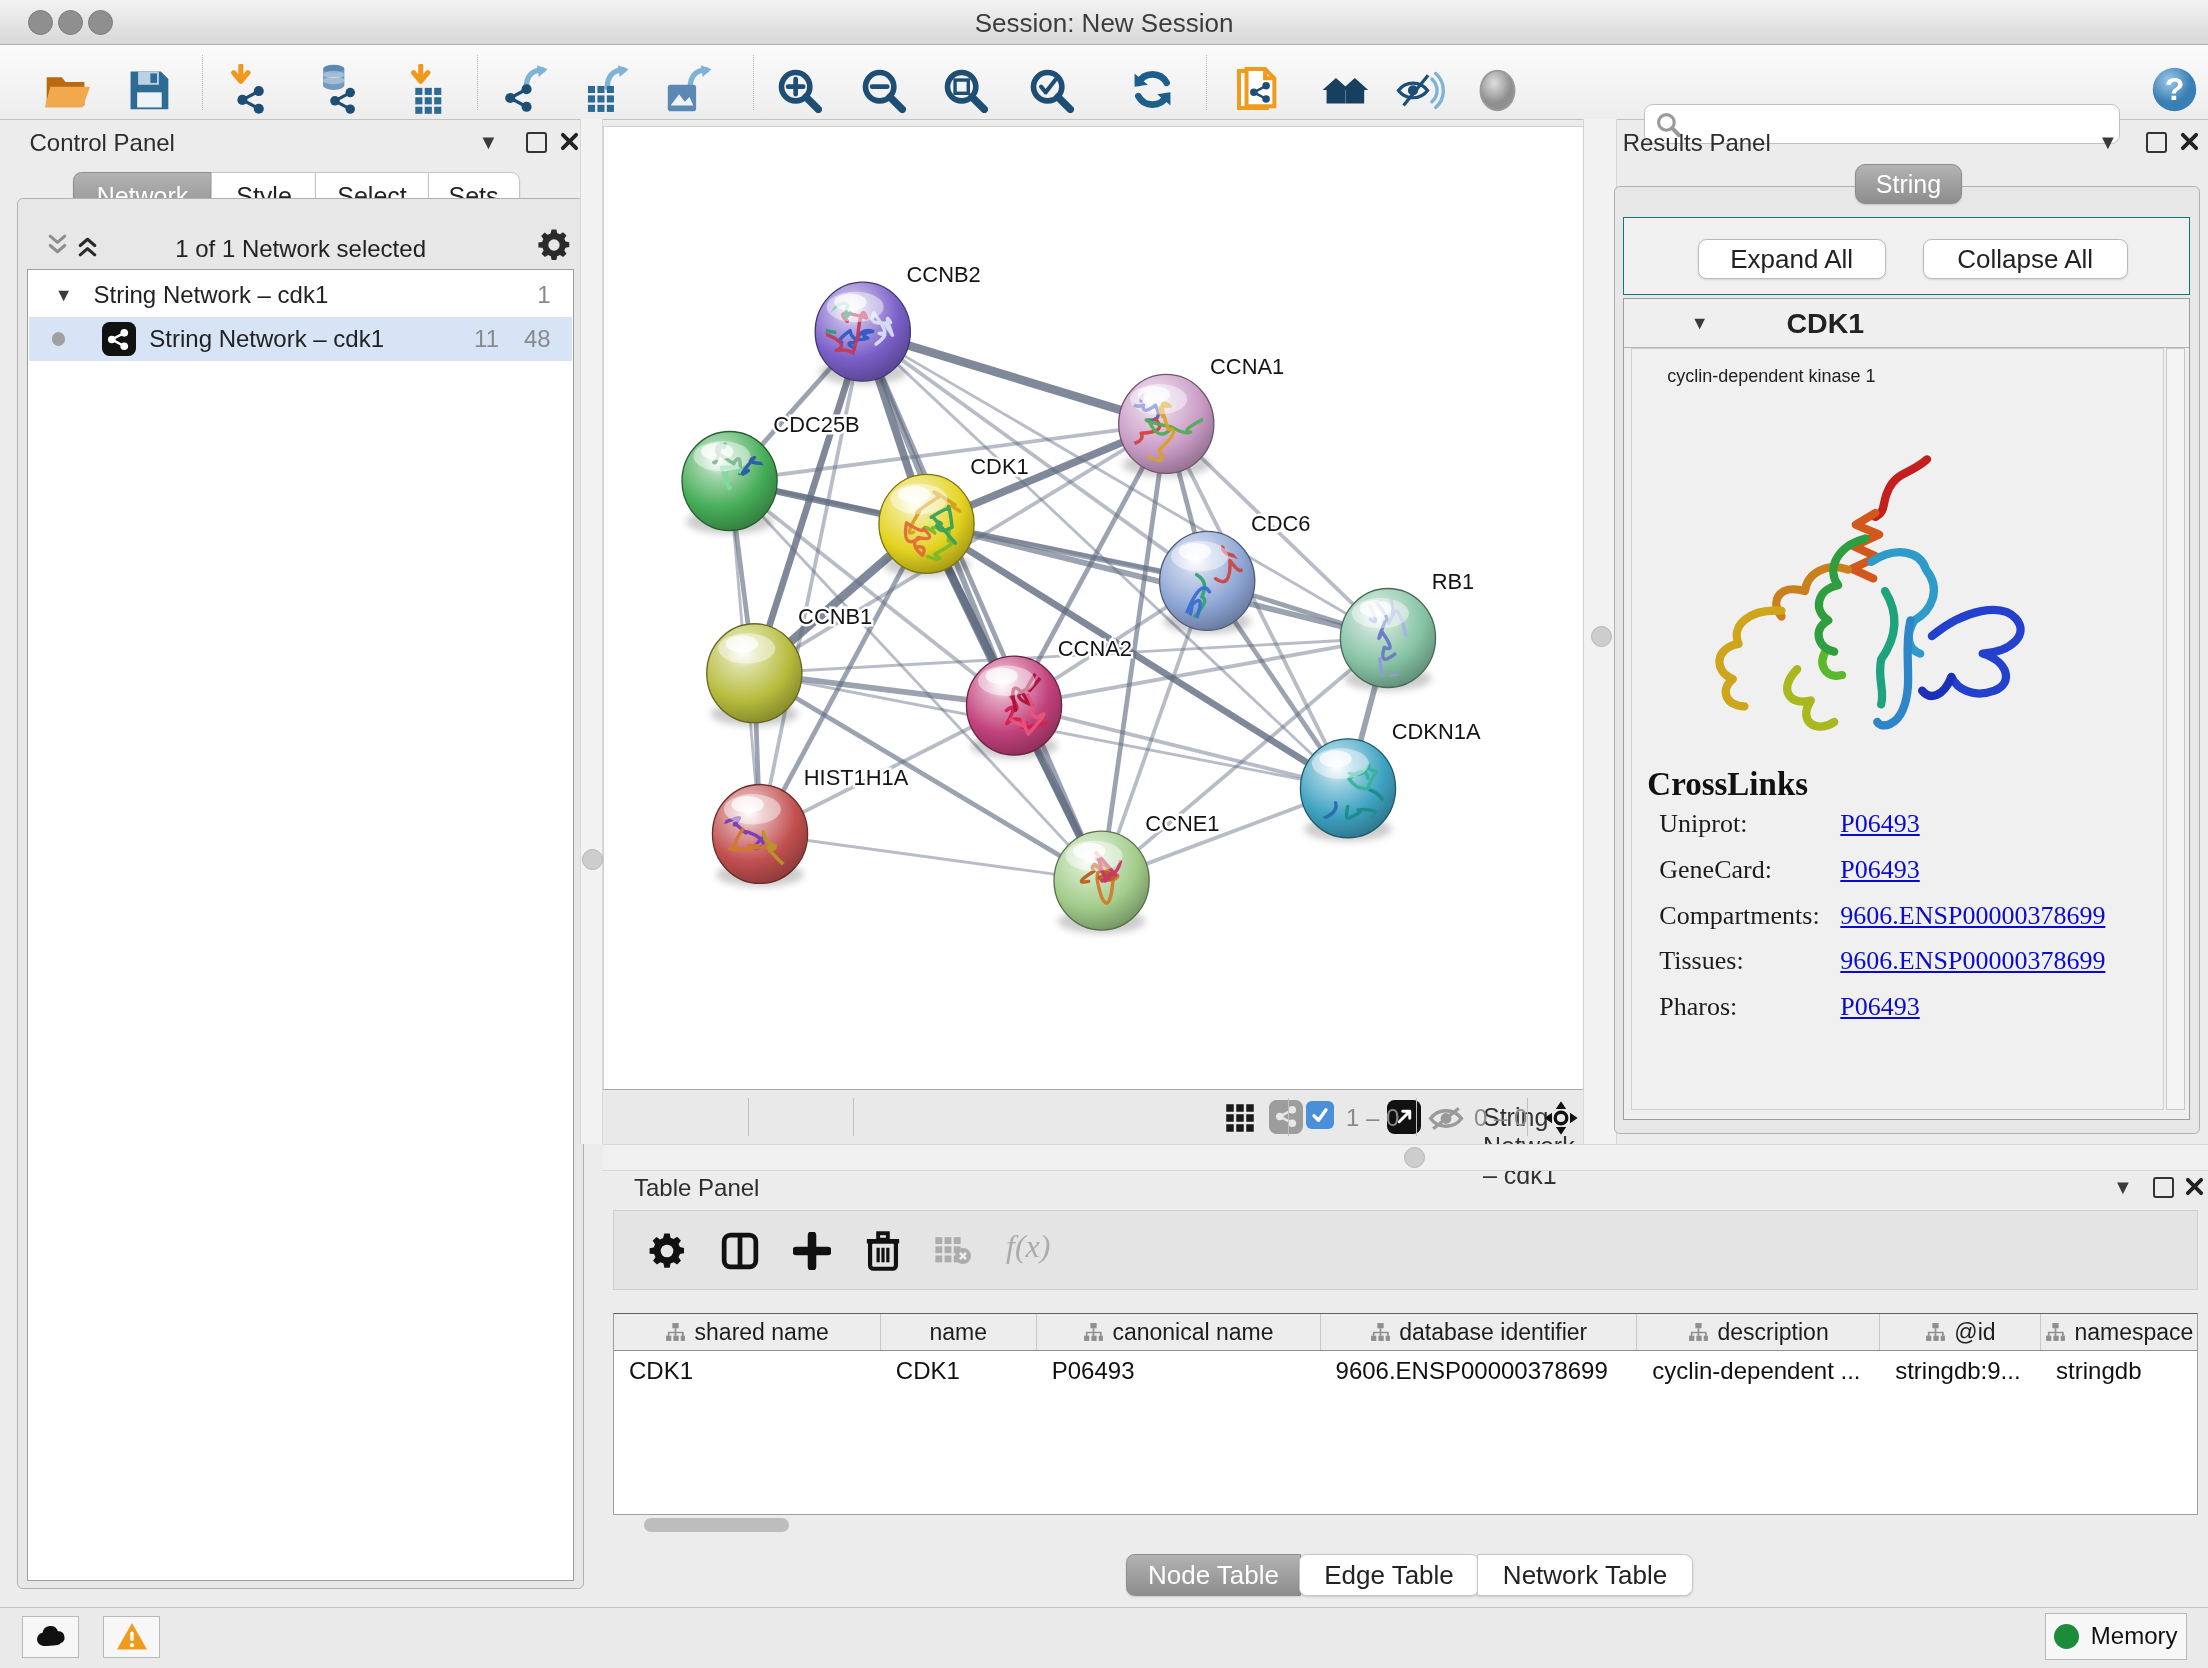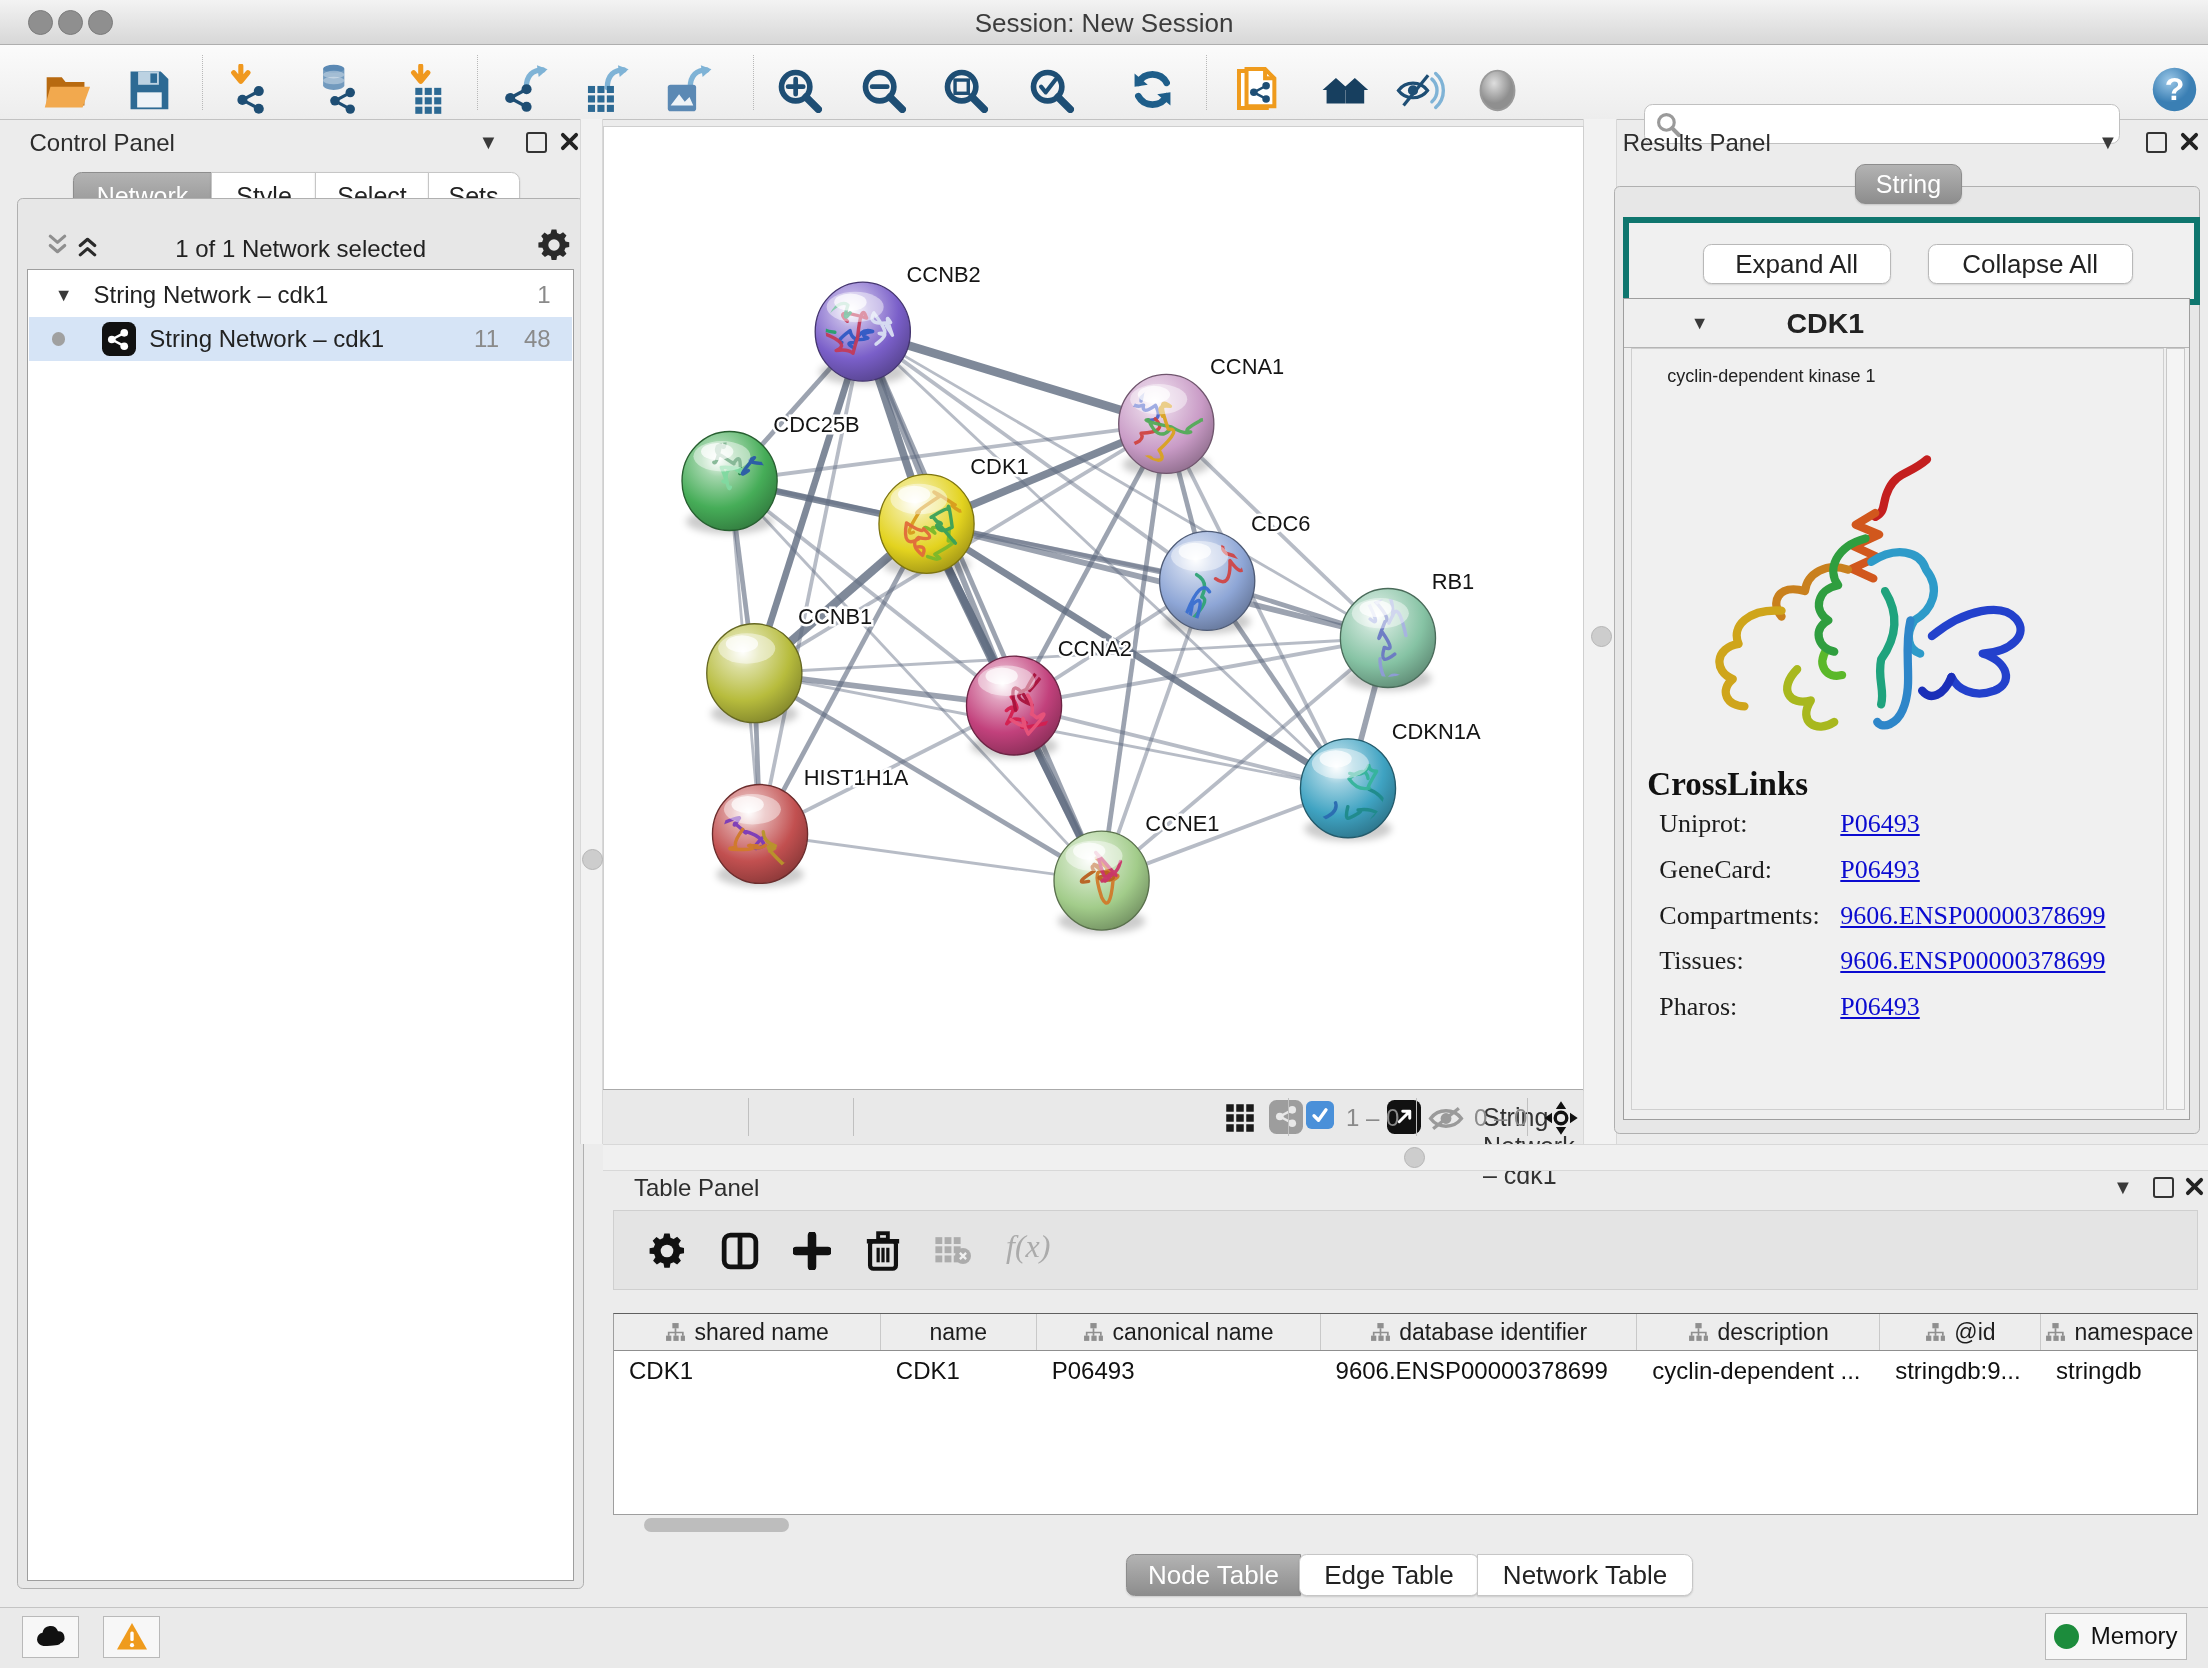--- a/index.html
+++ b/index.html
@@ -51,21 +51,21 @@
   
   .vsplit{top:119px;height:1025px;background:#f2f2f2;border-left:1px solid #d8d8d8;border-right:1px solid #d8d8d8;}
   #hsplit{left:603px;top:1144px;width:1605px;height:25px;background:#f0f0f0;
     border-top:1px solid #d8d8d8;border-bottom:1px solid #d8d8d8;}
   .knob{position:absolute;width:19px;height:19px;border-radius:50%;background:#cdcdcd;border:1px solid #b5b5b5;}
 
   
   #results-panel{left:1617px;top:119px;width:592px;height:1018px;}
   #rp-box{position:absolute;left:-2.9px;top:67px;width:584px;height:946px;}
   #rp-expandbox{position:absolute;left:7.6px;top:30px;width:565px;height:76px;background:#f0f0f0;
-     border:6px solid #0f766e;}
+     border:1px solid #0f766e;}
   .rp-btn{position:absolute;top:21px;height:38px;background:#fff;border:1px solid #b8b8b8;border-radius:8.6px;
      display:flex;align-items:center;justify-content:center;font-size:26px;box-shadow:0 1px 1.9px rgba(0,0,0,.12);}
   #rp-gene-box{position:absolute;left:7.6px;top:111px;width:565px;height:820px;background:#efefef;border:1px solid #9e9e9e;}
   #rp-gene-head{position:absolute;left:0;top:0;right:0;height:48px;border-bottom:1px solid #b5b5b5;
      display:flex;align-items:center;}
   #rp-content{position:absolute;left:7.6px;top:49px;right:25px;bottom:9.5px;background:#f0f0f0;border:1px solid #cfcfcf;}
   #rp-scroll{position:absolute;right:3.8px;top:49px;width:17px;bottom:9.5px;background:#f4f4f4;border:1px solid #c8c8c8;}
   .serif{font-family:"Liberation Serif","DejaVu Serif",serif;}
   .xl-row{position:absolute;left:27px;right:9.5px;height:44px;display:flex;font-size:26px;}
   .xl-label{width:181px;color:#1c1c1c;}

